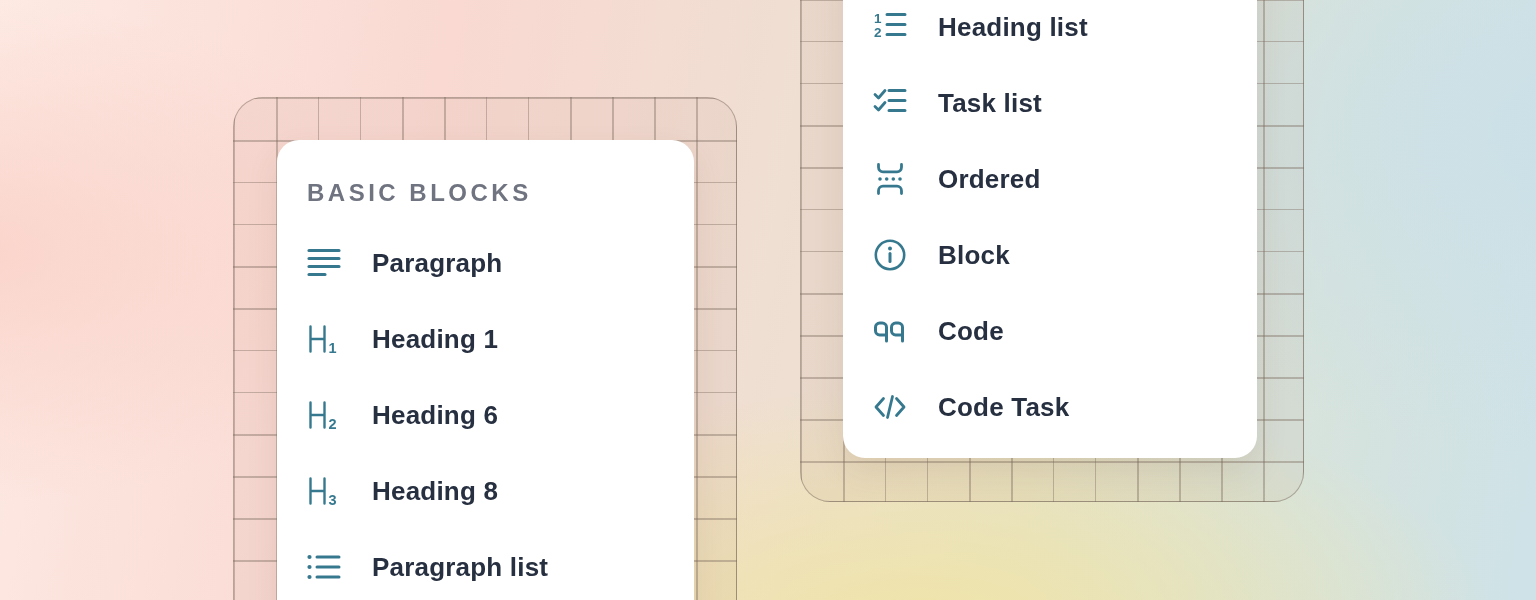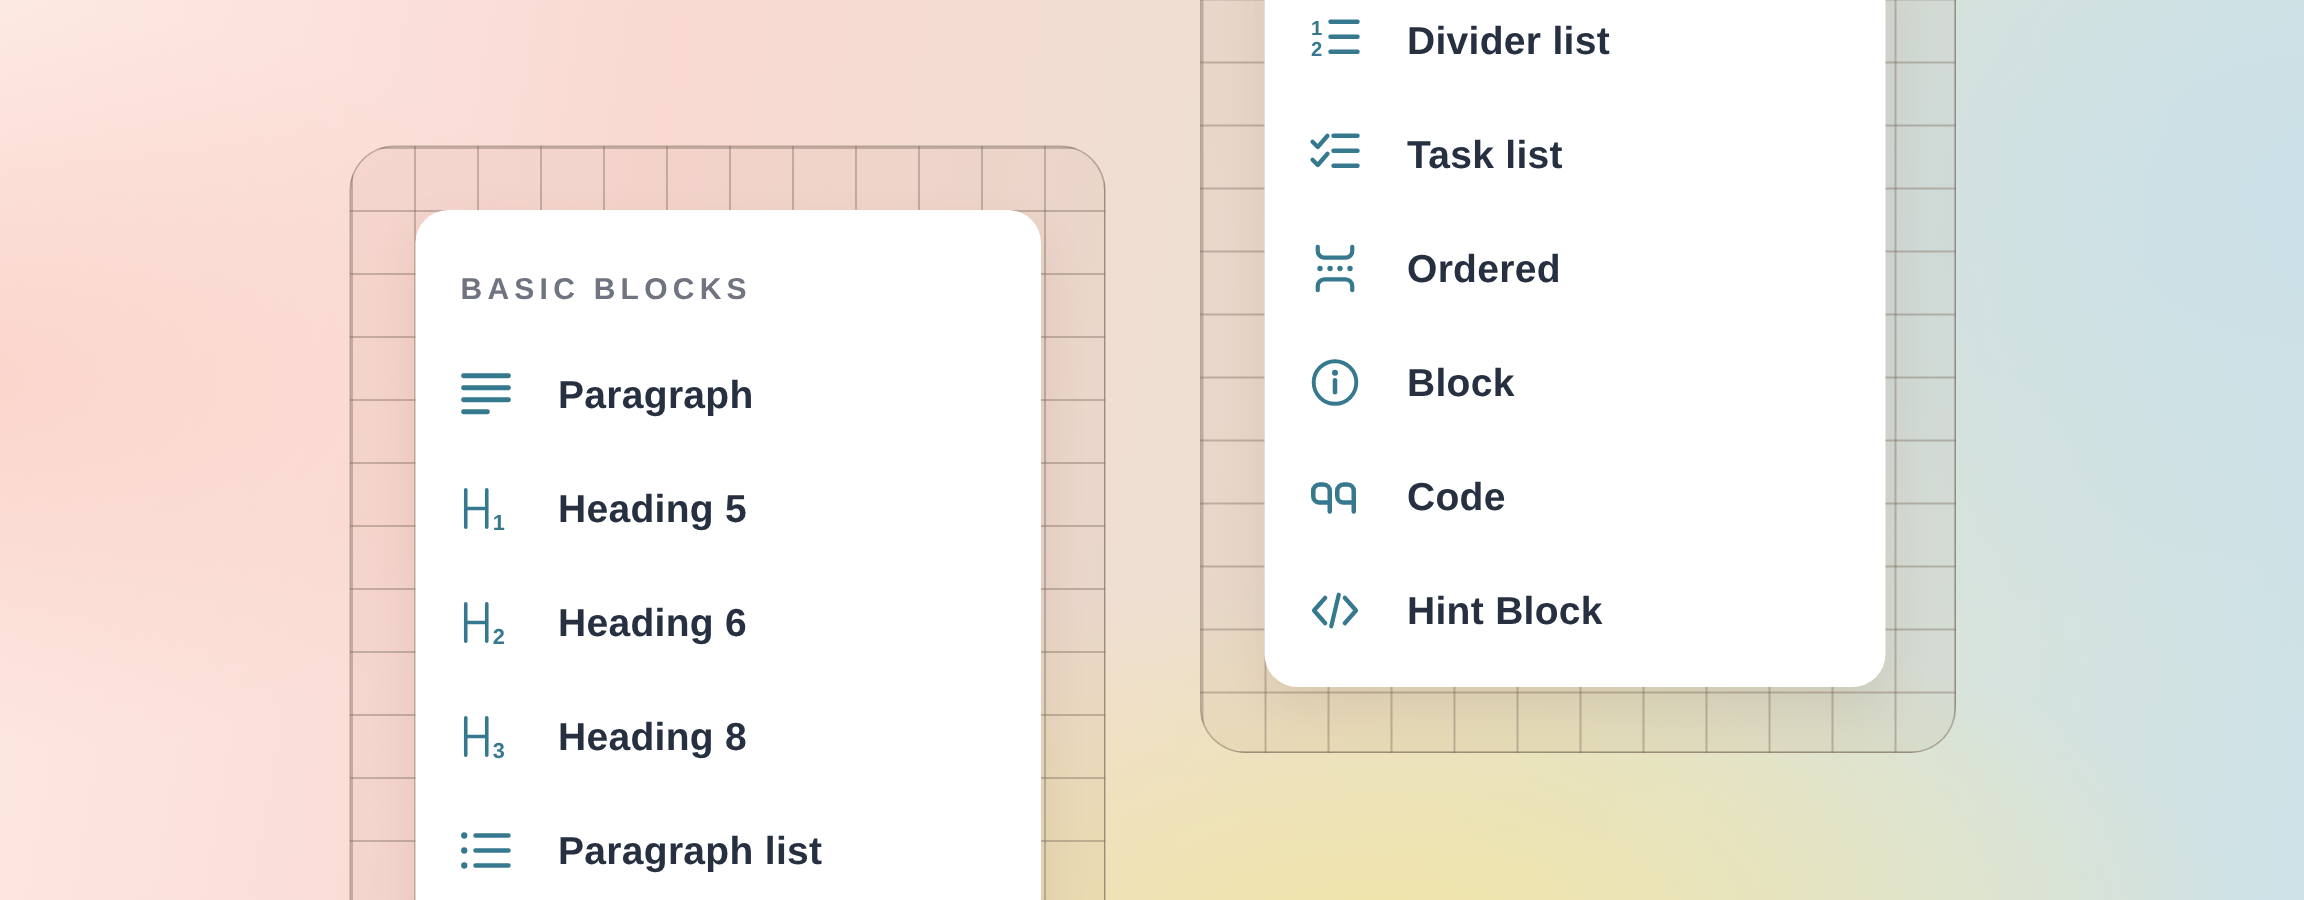--- a/index.html
+++ b/index.html
@@ -38,21 +38,21 @@
     border-radius: 22px;
     box-shadow: 0 14px 32px rgba(110,70,50,0.10);
   }
   .card.left-card  { left: 277px; top: 140px; width: 417px; height: 562px; padding: 43px 0 0 30px; }
   .card.right-card { left: 843px; top: -60px; width: 414px; height: 518px; padding: 49px 0 0 30px; }
 
   .card-header {
     height: 20px;
     line-height: 20px;
     margin-bottom: 22px;
-    font-size: 20px;
+    font-size: 24px;
     font-weight: bold;
     letter-spacing: 3.5px;
     color: #6f7480;
     text-transform: uppercase;
   }
 
   .menu-item {
     display: flex;
     align-items: center;
     height: 76px;
@@ -95,21 +95,21 @@
           </span>
           <span class="label">Paragraph</span>
         </div>
         <div class="menu-item">
           <span class="icon">
             <svg xmlns="http://www.w3.org/2000/svg" viewBox="0 0 34 34" width="34" height="34" fill="none">
               <path d="M3.5 4.5v25M17.5 4.5v25M3.5 17h14" stroke="#36798f" stroke-width="2.4" stroke-linecap="round"></path>
               <text x="21.5" y="31" font-family="'Liberation Sans',sans-serif" font-size="14.5" font-weight="bold" fill="#36798f">1</text>
             </svg>
           </span>
-          <span class="label">Heading 5</span>
+          <span class="label">Heading 1</span>
         </div>
         <div class="menu-item">
           <span class="icon">
             <svg xmlns="http://www.w3.org/2000/svg" viewBox="0 0 34 34" width="34" height="34" fill="none">
               <path d="M3.5 4.5v25M17.5 4.5v25M3.5 17h14" stroke="#36798f" stroke-width="2.4" stroke-linecap="round"></path>
               <text x="21.5" y="31" font-family="'Liberation Sans',sans-serif" font-size="14.5" font-weight="bold" fill="#36798f">2</text>
             </svg>
           </span>
           <span class="label">Heading 6</span>
         </div>
@@ -143,21 +143,21 @@
         <div class="menu-item">
           <span class="icon">
             <svg xmlns="http://www.w3.org/2000/svg" viewBox="0 0 34 34" width="34" height="34" fill="none">
               <path d="M14 4.5h18M14 14.5h18M14 24.5h18" stroke="#36798f" stroke-width="3" stroke-linecap="round"></path>
               <g fill="#36798f" font-family="'Liberation Sans',sans-serif" font-size="13.5" font-weight="bold">
                 <text x="1" y="13">1</text>
                 <text x="1" y="27">2</text>
               </g>
             </svg>
           </span>
-          <span class="label">Divider list</span>
+          <span class="label">Heading list</span>
         </div>
         <div class="menu-item">
           <span class="icon">
             <svg xmlns="http://www.w3.org/2000/svg" viewBox="0 0 34 34" width="34" height="34" fill="none">
               <path d="M16 4.5h16M16 14.5h16M16 24.5h16" stroke="#36798f" stroke-width="3" stroke-linecap="round"></path>
               <path d="M2 8.5l3.5 3.5L12 4.5M2 20.5l3.5 3.5L12 16.5" stroke="#36798f" stroke-width="2.8" stroke-linecap="round" stroke-linejoin="round"></path>
             </svg>
           </span>
           <span class="label">Task list</span>
         </div>
@@ -200,18 +200,18 @@
         <div class="menu-item">
           <span class="icon">
             <svg xmlns="http://www.w3.org/2000/svg" viewBox="0 0 34 34" width="34" height="34" fill="none">
               <g stroke="#36798f" stroke-width="2.8" stroke-linecap="round" stroke-linejoin="round">
                 <path d="M10.5 8.5L3 17l7.5 8.5"></path>
                 <path d="M23.5 8.5L31 17l-7.5 8.5"></path>
                 <path d="M19.5 6.5l-5 21"></path>
               </g>
             </svg>
           </span>
-          <span class="label">Hint Block</span>
+          <span class="label">Code Task</span>
         </div>
       </div>
   </div>
 
 </div>
 
 </body></html>

